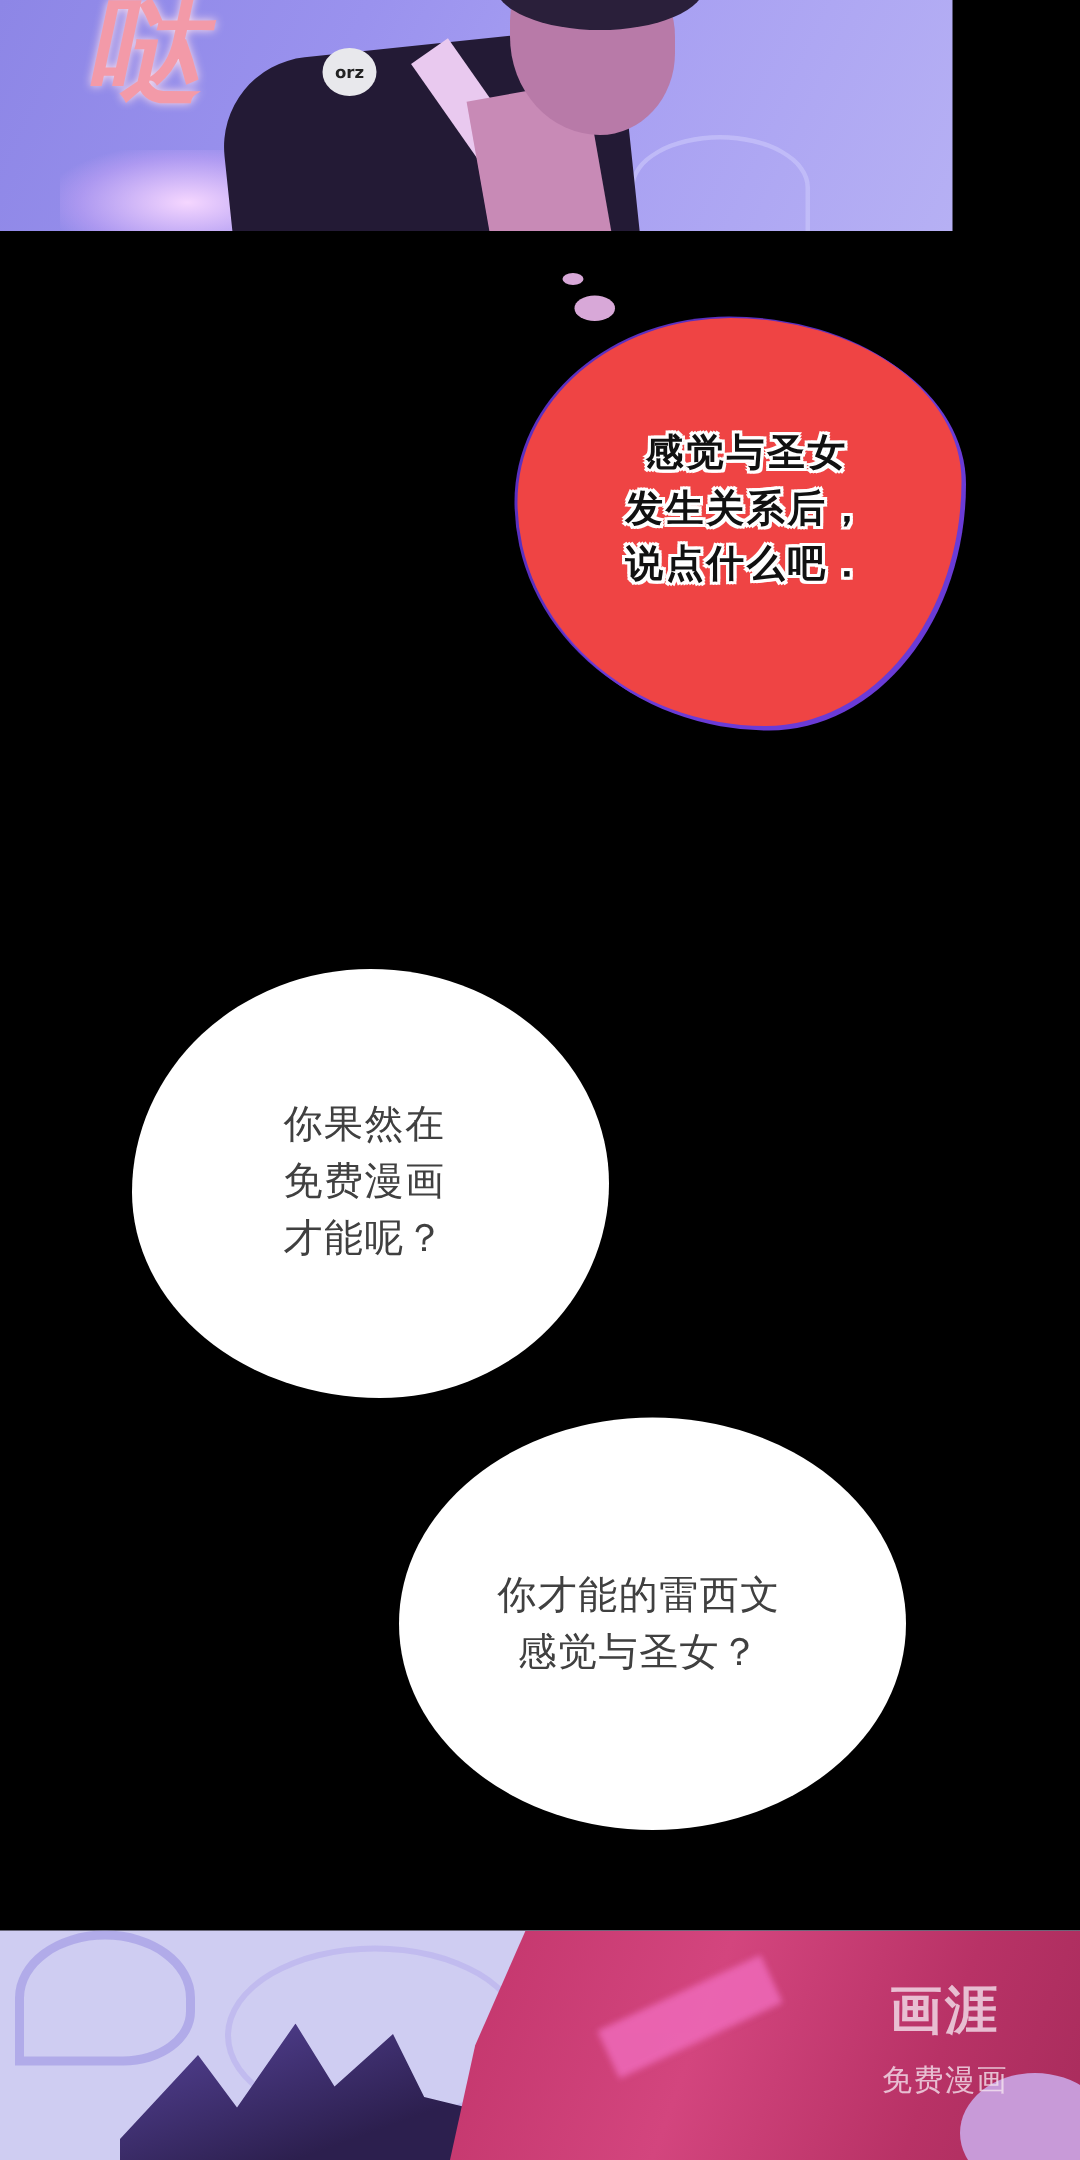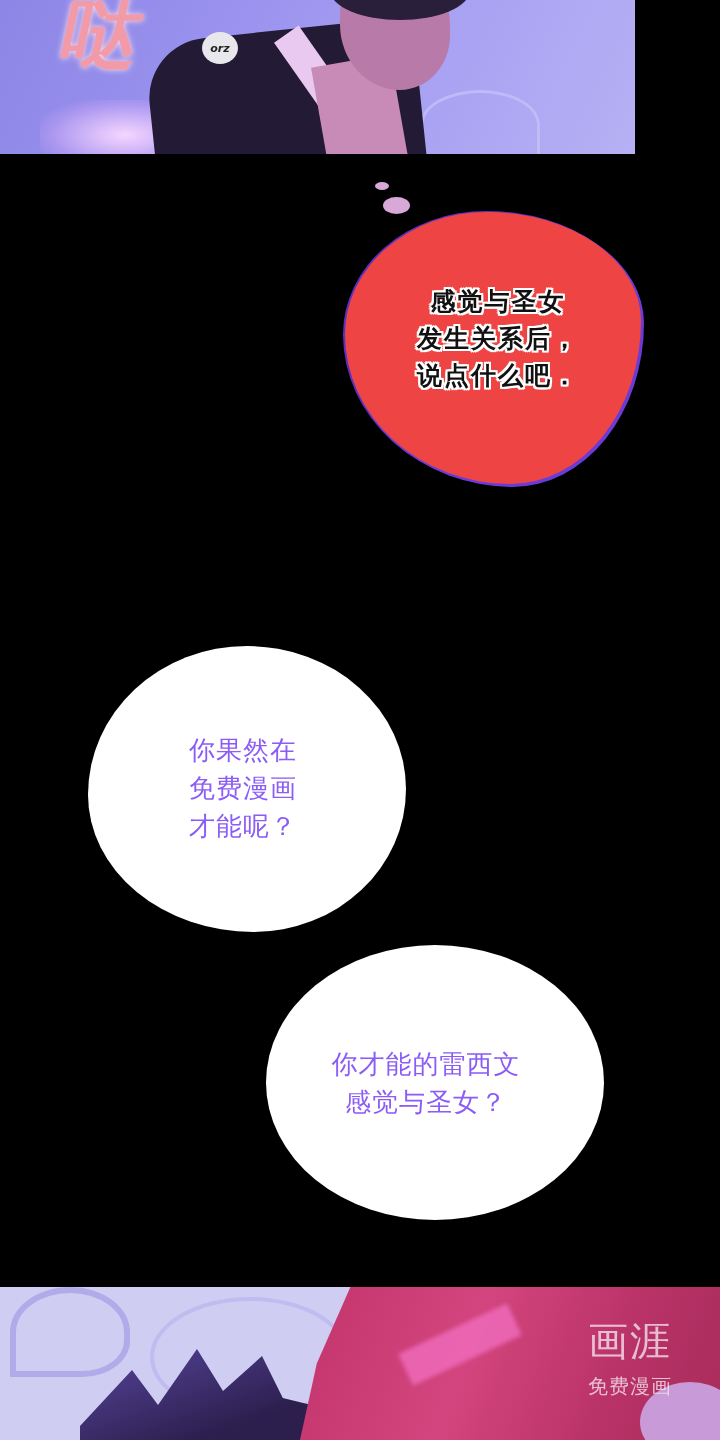--- a/index.html
+++ b/index.html
@@ -39,23 +39,23 @@
   }
   .panel-top .glow {
     position:absolute; left:40px; top:100px; width:170px; height:70px;
     background:radial-gradient(ellipse at center, #f5d6ff 0%, rgba(230,180,255,0.3) 60%, transparent 80%);
   }
   .panel-top .ornament {
     position:absolute; left:420px; top:90px; width:120px; height:70px;
     border:3px solid rgba(200,195,250,0.7); border-radius:50% 50% 0 0;
   }
   .sfx-bubble {
-    position:absolute; left:202px; top:32px; width:36px; height:32px;
+    position:absolute; left:215px; top:32px; width:36px; height:32px;
     background:#e8e8ec; border-radius:50%; font-size:11px; color:#222;
-    display:flex; align-items:center; justify-content:center; font-style:italic; font-weight:bold;
+    display:flex; align-items:center; justify-content:center; font-weight:bold;
   }
 
   .dot1 { position:absolute; left:375px; top:182px; width:14px; height:8px; border-radius:50%; background:#d8a8d8; }
   .dot2 { position:absolute; left:383px; top:197px; width:27px; height:17px; border-radius:50%; background:#d8a8d8; }
 
   .thought-bubble {
     position:absolute; left:345px; top:212px; width:296px; height:272px;
     background:#ef4444;
     border-radius:48% 52% 44% 56% / 45% 40% 60% 55%;
     box-shadow: 2px 2px 0 1px #6a3bd6, -1px 0 0 1px #5a30c0;
@@ -73,21 +73,21 @@
     position:absolute; left:88px; top:646px; width:318px; height:286px;
     background:#fff; border-radius:50% 50% 48% 52% / 52% 50% 50% 48%;
     display:flex; align-items:center; justify-content:center;
   }
   .speech-2 {
     position:absolute; left:266px; top:945px; width:338px; height:275px;
     background:#fff; border-radius:50%;
     display:flex; align-items:center; justify-content:center;
   }
   .speech-text {
-    text-align:center; color:#8b5cf6; font-size:26px; line-height:38px; letter-spacing:1px;
+    text-align:center; color:#404040; font-size:26px; line-height:38px; letter-spacing:1px;
   }
   .speech-1 .speech-text { margin-top:-2px; margin-left:-8px; }
   .speech-2 .speech-text { margin-left:-18px; }
 
   .panel-bottom {
     position:absolute; left:0; top:1287px; width:720px; height:153px;
     background:#cfcdf2; overflow:hidden;
   }
   .panel-bottom .bg-swirl {
     position:absolute; left:10px; top:0; width:120px; height:90px;
@@ -113,21 +113,21 @@
   }
   .panel-bottom .face-r {
     position:absolute; left:640px; top:95px; width:100px; height:80px;
     background:#c89ad8; border-radius:50%;
   }
 
   .watermark {
     position:absolute; left:570px; top:1318px; width:120px;
     text-align:center; color:rgba(245,230,240,0.78);
   }
-  .watermark .wm-big { font-size:40px; line-height:46px; font-weight:normal; letter-spacing:2px; }
+  .watermark .wm-big { font-size:35px; line-height:46px; font-weight:bold; letter-spacing:2px; }
   .watermark .wm-small { font-size:20px; line-height:28px; margin-top:8px; letter-spacing:1px; }
 </style>
 </head>
 <body>
 
 <div class="panel-top">
   <div class="glow"></div>
   <div class="ornament"></div>
   <div class="jacket"></div>
   <div class="collar"></div>

